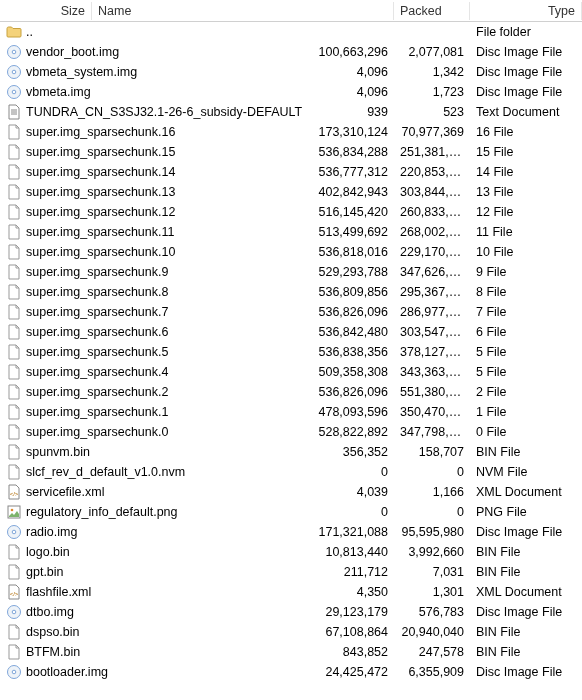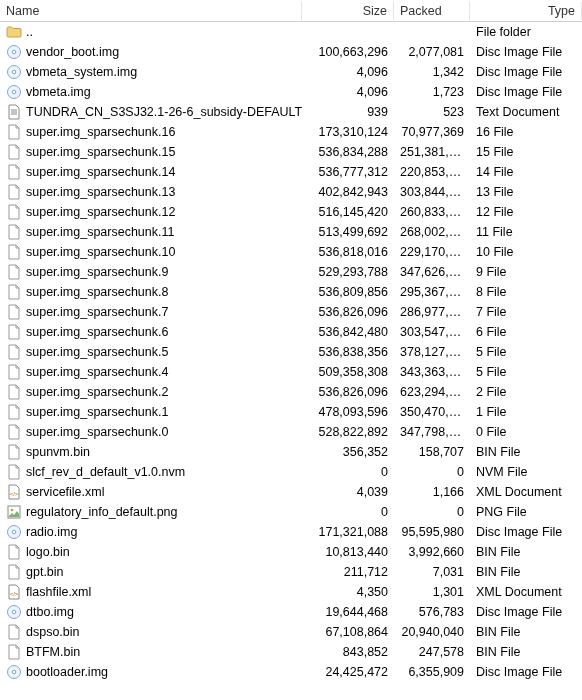--- a/index.html
+++ b/index.html
@@ -44,22 +44,22 @@
     vertical-align: middle;
   }
   td.name { display: flex; align-items: center; gap: 4px; height: 20px; }
   .icon { width: 16px; height: 16px; display: inline-flex; align-items: center; justify-content: center; flex: 0 0 16px; }
   .num { text-align: right; font-variant-numeric: tabular-nums; }
 </style>
 </head>
 <body>
 
 <div class="header">
+  <div class="col col-size">Size</div>
   <div class="col col-name">Name</div>
-  <div class="col col-size">Size</div>
   <div class="col col-packed">Packed</div>
   <div class="col col-type">Type</div>
 </div>
 
 <table>
   <colgroup>
     <col style="width:302px">
       <col style="width:92px">
       <col style="width:76px">
       <col>
@@ -320,21 +320,21 @@
         <td class="name">
           <span class="icon">
             <svg width="16" height="16" viewBox="0 0 16 16">
               <path d="M3 1h7l3 3v11H3z" fill="#fff" stroke="#999"></path>
               <path d="M10 1v3h3" fill="none" stroke="#999"></path>
             </svg>
           </span>
           <span>super.img_sparsechunk.2</span>
         </td>
         <td class="num">536,826,096</td>
-        <td class="num">623,294,268</td>
+        <td class="num">551,380,282</td>
         <td>2 File</td>
       </tr>
       <tr>
         <td class="name">
           <span class="icon">
             <svg width="16" height="16" viewBox="0 0 16 16">
               <path d="M3 1h7l3 3v11H3z" fill="#fff" stroke="#999"></path>
               <path d="M10 1v3h3" fill="none" stroke="#999"></path>
             </svg>
           </span>
@@ -474,21 +474,21 @@
       <tr>
         <td class="name">
           <span class="icon">
             <svg width="16" height="16" viewBox="0 0 16 16">
               <circle cx="8" cy="8" r="6.5" fill="#eef3f8" stroke="#7fa6d9"></circle>
               <circle cx="8" cy="8" r="1.8" fill="#fff" stroke="#7fa6d9"></circle>
             </svg>
           </span>
           <span>dtbo.img</span>
         </td>
-        <td class="num">19,644,468</td>
+        <td class="num">29,123,179</td>
         <td class="num">576,783</td>
         <td>Disc Image File</td>
       </tr>
       <tr>
         <td class="name">
           <span class="icon">
             <svg width="16" height="16" viewBox="0 0 16 16">
               <path d="M3 1h7l3 3v11H3z" fill="#fff" stroke="#999"></path>
               <path d="M10 1v3h3" fill="none" stroke="#999"></path>
             </svg>

